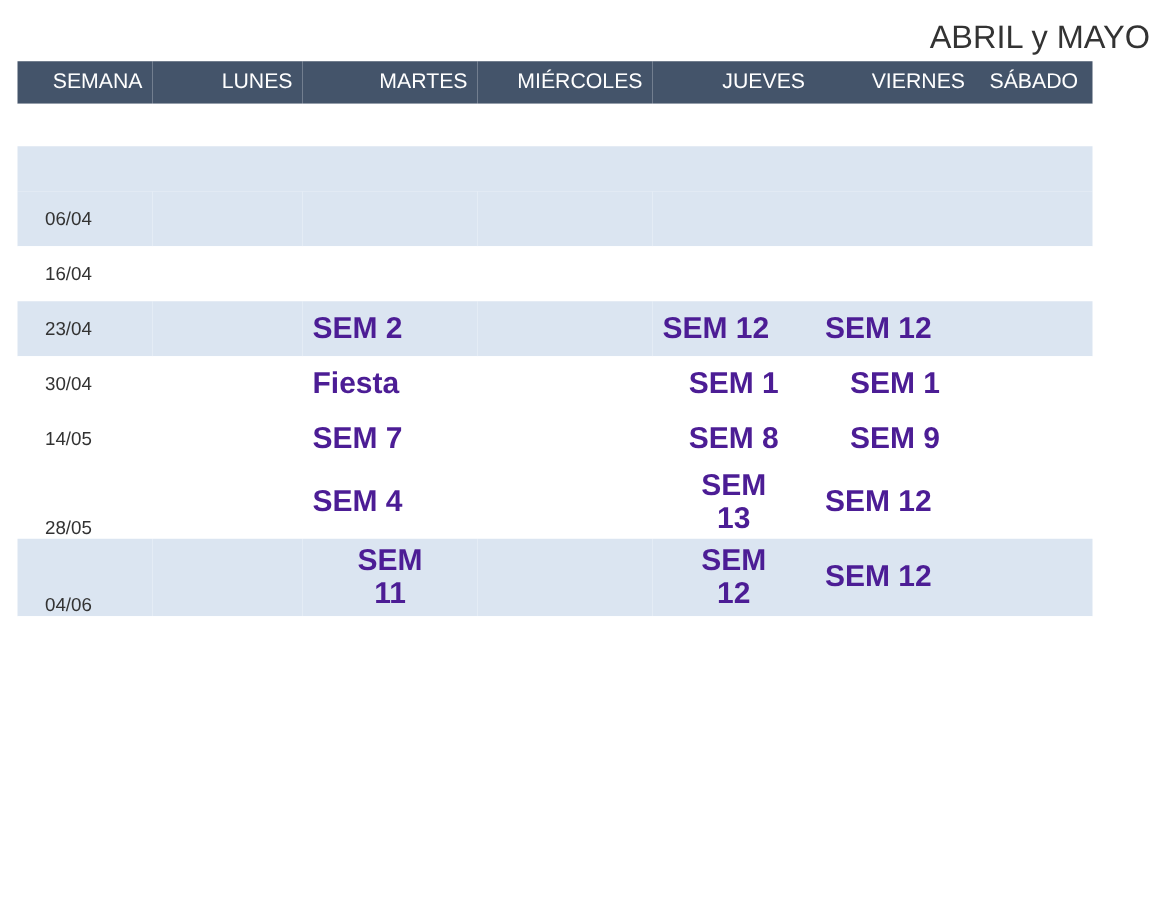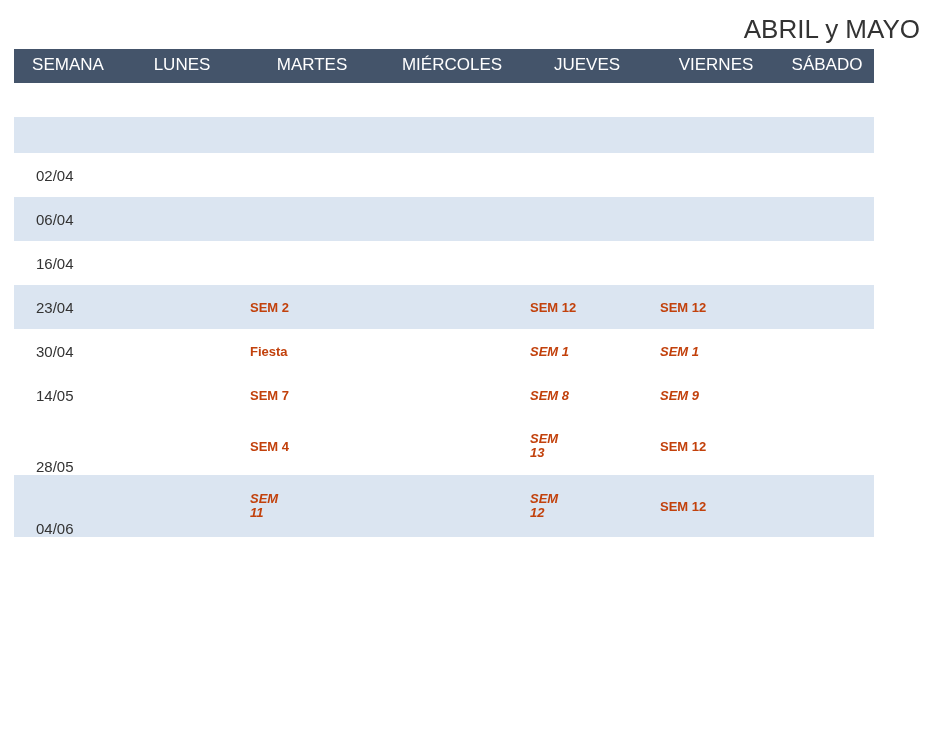--- a/index.html
+++ b/index.html
@@ -21,21 +21,21 @@
     table.cal {
       border-collapse: collapse;
       width: 860px;
       table-layout: fixed;
     }
     table.cal th {
       background: #44546a;
       color: #fff;
       font-weight: normal;
       font-size: 17px;
-      text-align: center;
+      text-align: right;
       padding: 4px 8px 6px 8px;
       height: 24px;
       vertical-align: middle;
     }
     table.cal th.center {
       text-align: center;
     }
     table.cal tr.spacer td {
       height: 34px;
       background: #fff;
@@ -47,28 +47,28 @@
       background: #fff;
     }
     table.cal td {
       padding: 0 8px;
       height: 44px;
       vertical-align: bottom;
       font-size: 15px;
       color: #333;
     }
     table.cal td.sem {
-      font-size: 13px;
+      font-size: 24px;
       font-weight: bold;
-      color: #c2410c;
+      color: #4c1d95;
       text-align: left;
       vertical-align: middle;
     }
     table.cal td.sem.center {
-      font-style: italic;
+      text-align: center;
     }
     table.cal td.week {
       padding-left: 22px;
     }
     table.cal tr.tight td.week { vertical-align: middle; }
     table.cal tr.tight td.sem { vertical-align: middle; }
     table.cal tr.blank td { height: 36px; }
     .wrap2 { line-height: 1.1; }
   </style>
 </head>
@@ -99,29 +99,20 @@
   </thead>
   <tbody>
     <tr class="spacer">
         <td colspan="7"></td>
       </tr>
 
     <tr class="band-blue blank">
         <td colspan="7"></td>
       </tr>
 
-    <tr class="band-white tight">
-      <td class="week">02/04</td>
-      <td></td>
-      <td class="sem"></td>
-      <td></td>
-      <td class="sem"></td>
-      <td class="sem"></td>
-      <td></td>
-    </tr>
 
     <tr class="band-blue tight">
       <td class="week">06/04</td>
       <td></td>
       <td class="sem"></td>
       <td></td>
       <td class="sem"></td>
       <td class="sem"></td>
       <td></td>
     </tr>

